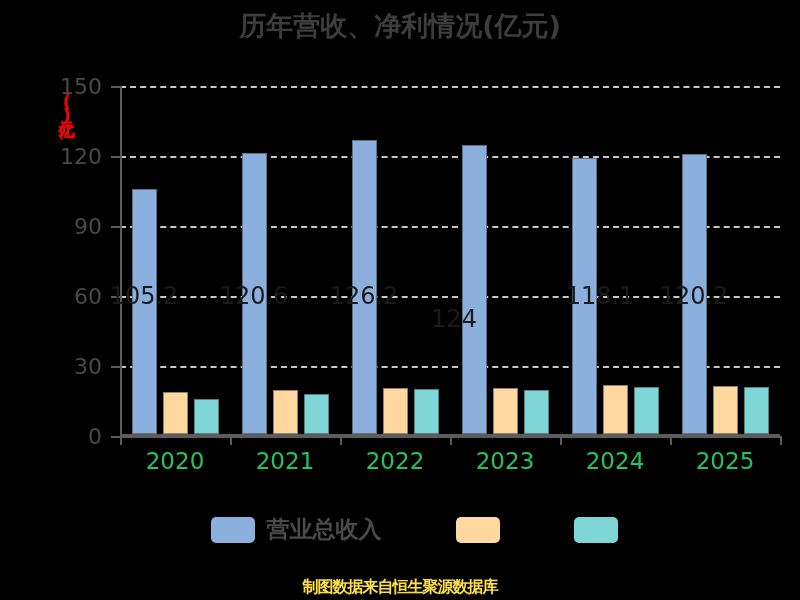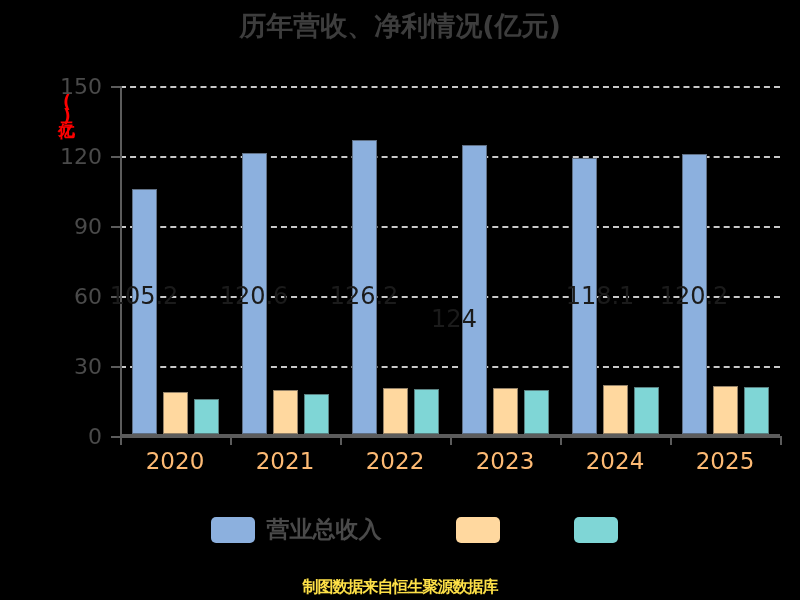--- a/index.html
+++ b/index.html
@@ -135,21 +135,21 @@
     position: absolute;
     bottom: -9px;
     width: 0;
     height: 9px;
     border-left: 2px solid #5c5c5c;
   }
   .xtick-label {
     position: absolute;
     top: 448px;
     font-size: 23px;
-    color: #fdba74;
+    color: #22c55e;
     text-align: center;
     transform: translateX(-50%);
     white-space: nowrap;
   }
 
   
   .legend {
     position: absolute;
     left: 0;
     top: 514px;

